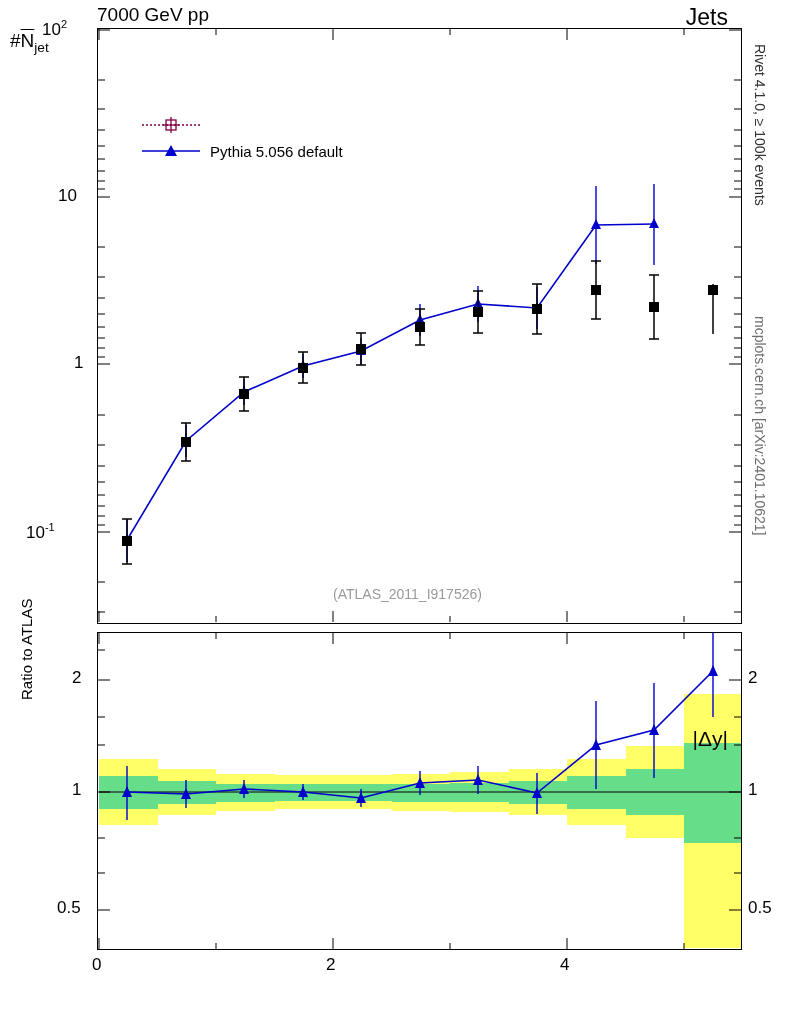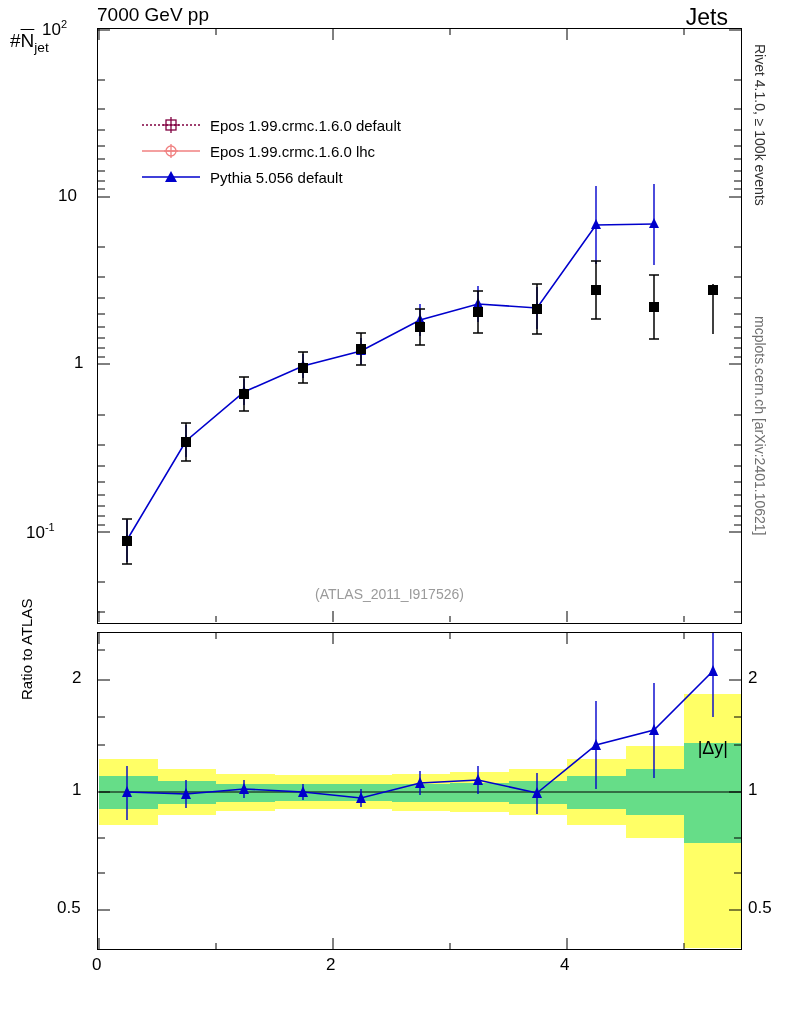--- a/index.html
+++ b/index.html
@@ -48,22 +48,22 @@
     font-size: 19px;
   }
   .ylab-ratio {
     left: 18px; top: 700px;
     font-size: 15px;
     transform-origin: 0 0;
     transform: rotate(-90deg);
     white-space: nowrap;
   }
   .xlab {
-    right: 58px; bottom: 12px;
-    font-size: 18px;
+    right: 58px; bottom: 20px;
+    font-size: 21px;
   }
 
   
   .frame {
     border: 1px solid #000000;
     box-sizing: border-box;
   }
   #main-frame {
     left: 97px; top: 28px;
     width: 645px; height: 596px;
@@ -91,21 +91,21 @@
     position: relative;
     flex: none;
   }
   .leg-text { padding-left: 8px; white-space: nowrap; }
 
   .title-main {
     left: 190px; top: 64px;
     font-size: 18px;
   }
   .watermark {
-    left: 315px; top: 586px;
+    left: 333px; top: 586px;
     font-size: 14px;
     color: #9a9a9a;
   }
 
   
   .tk { font-size: 17px; }
   .tk-sup { font-size: 11px; vertical-align: super; }
   sub { font-size: 0.72em; }
   .ovl { text-decoration: overline; }
 </style>
@@ -295,32 +295,20 @@
   <div class="abs" id="legend">
     <div class="leg-row">
       <span class="leg-key">
         <svg width="62" height="20">
           <line x1="2" y1="10" x2="60" y2="10" stroke="#800040" stroke-width="1.4" stroke-dasharray="2,2"></line>
           <rect x="26" y="5" width="10" height="10" fill="none" stroke="#800040" stroke-width="1.3"></rect>
           <line x1="31" y1="2" x2="31" y2="18" stroke="#800040" stroke-width="1.3"></line>
           <line x1="23" y1="10" x2="39" y2="10" stroke="#800040" stroke-width="1.3"></line>
         </svg>
       </span>
-      <span class="leg-text">Epos 1.99.crmc.1.6.0 default</span>
-    </div>
-    <div class="leg-row">
-      <span class="leg-key">
-        <svg width="62" height="20">
-          <line x1="2" y1="10" x2="60" y2="10" stroke="#f08080" stroke-width="1.4"></line>
-          <circle cx="31" cy="10" r="5" fill="none" stroke="#f08080" stroke-width="1.3"></circle>
-          <line x1="31" y1="3" x2="31" y2="17" stroke="#f08080" stroke-width="1.3"></line>
-          <line x1="24" y1="10" x2="38" y2="10" stroke="#f08080" stroke-width="1.3"></line>
-        </svg>
-      </span>
-      <span class="leg-text">Epos 1.99.crmc.1.6.0 lhc</span>
     </div>
     <div class="leg-row">
       <span class="leg-key">
         <svg width="62" height="20">
           <line x1="2" y1="10" x2="60" y2="10" stroke="#0000cc" stroke-width="1.6"></line>
           <polygon points="31,4 25,15 37,15" fill="#0000cc"></polygon>
         </svg>
       </span>
       <span class="leg-text">Pythia 5.056 default</span>
     </div>

